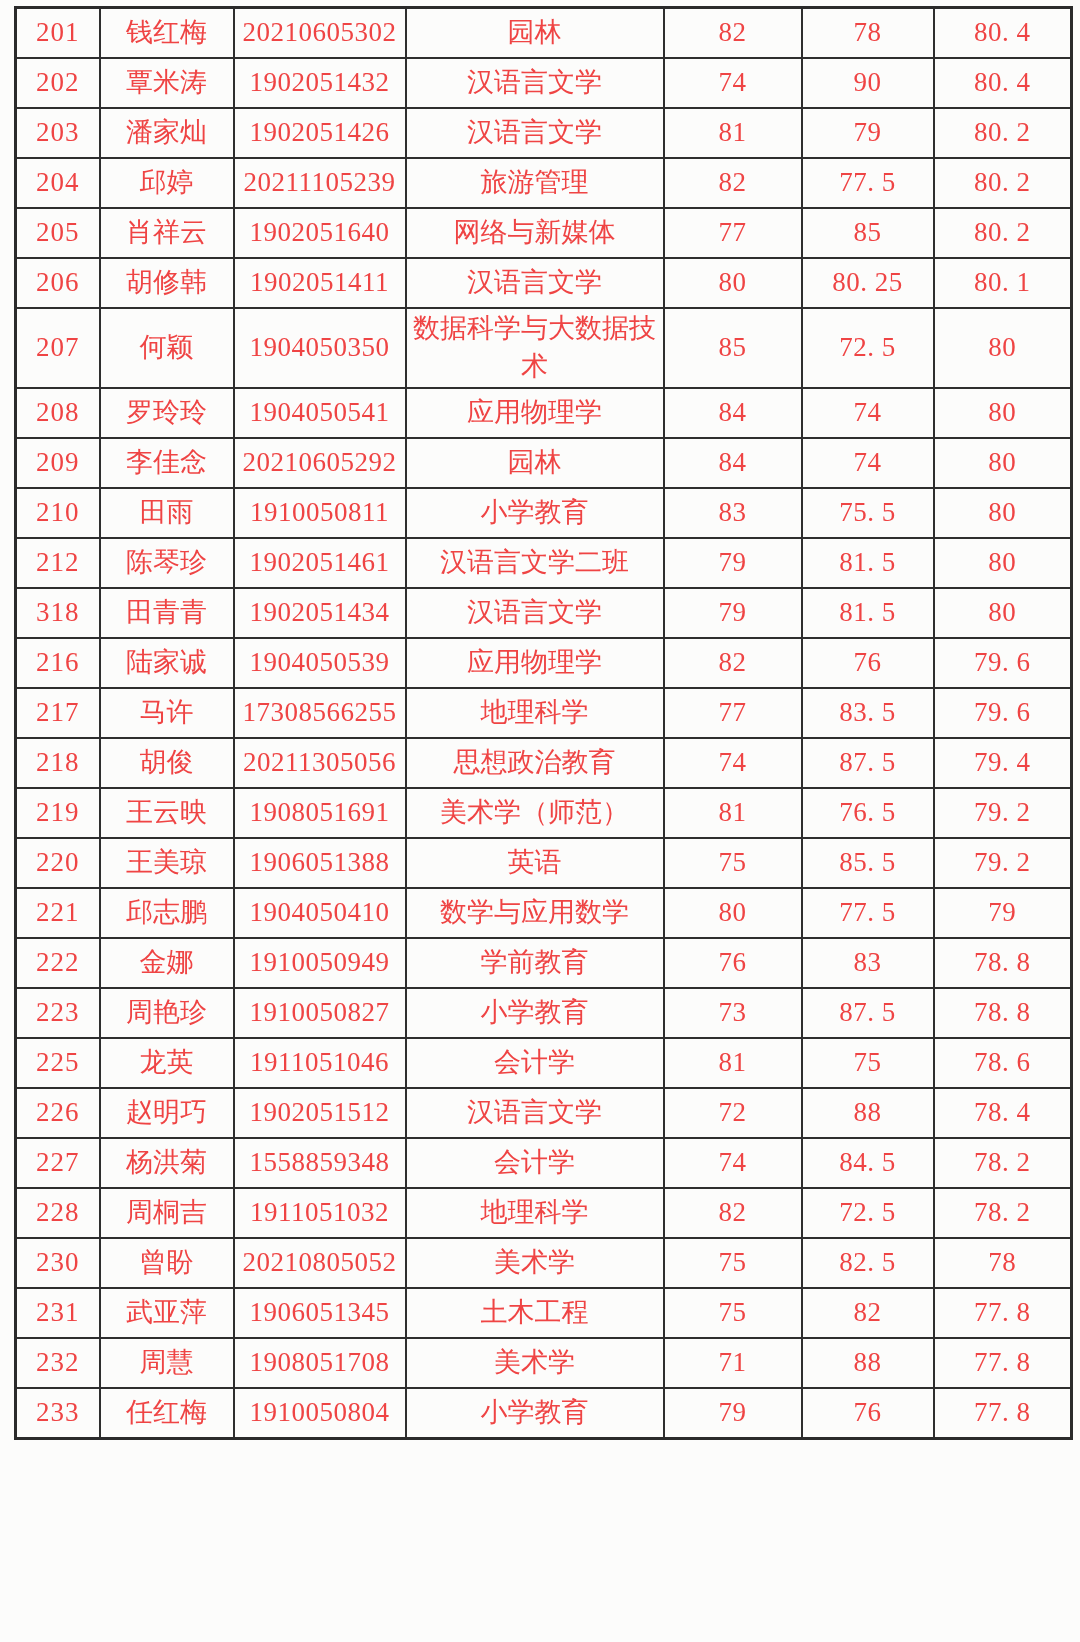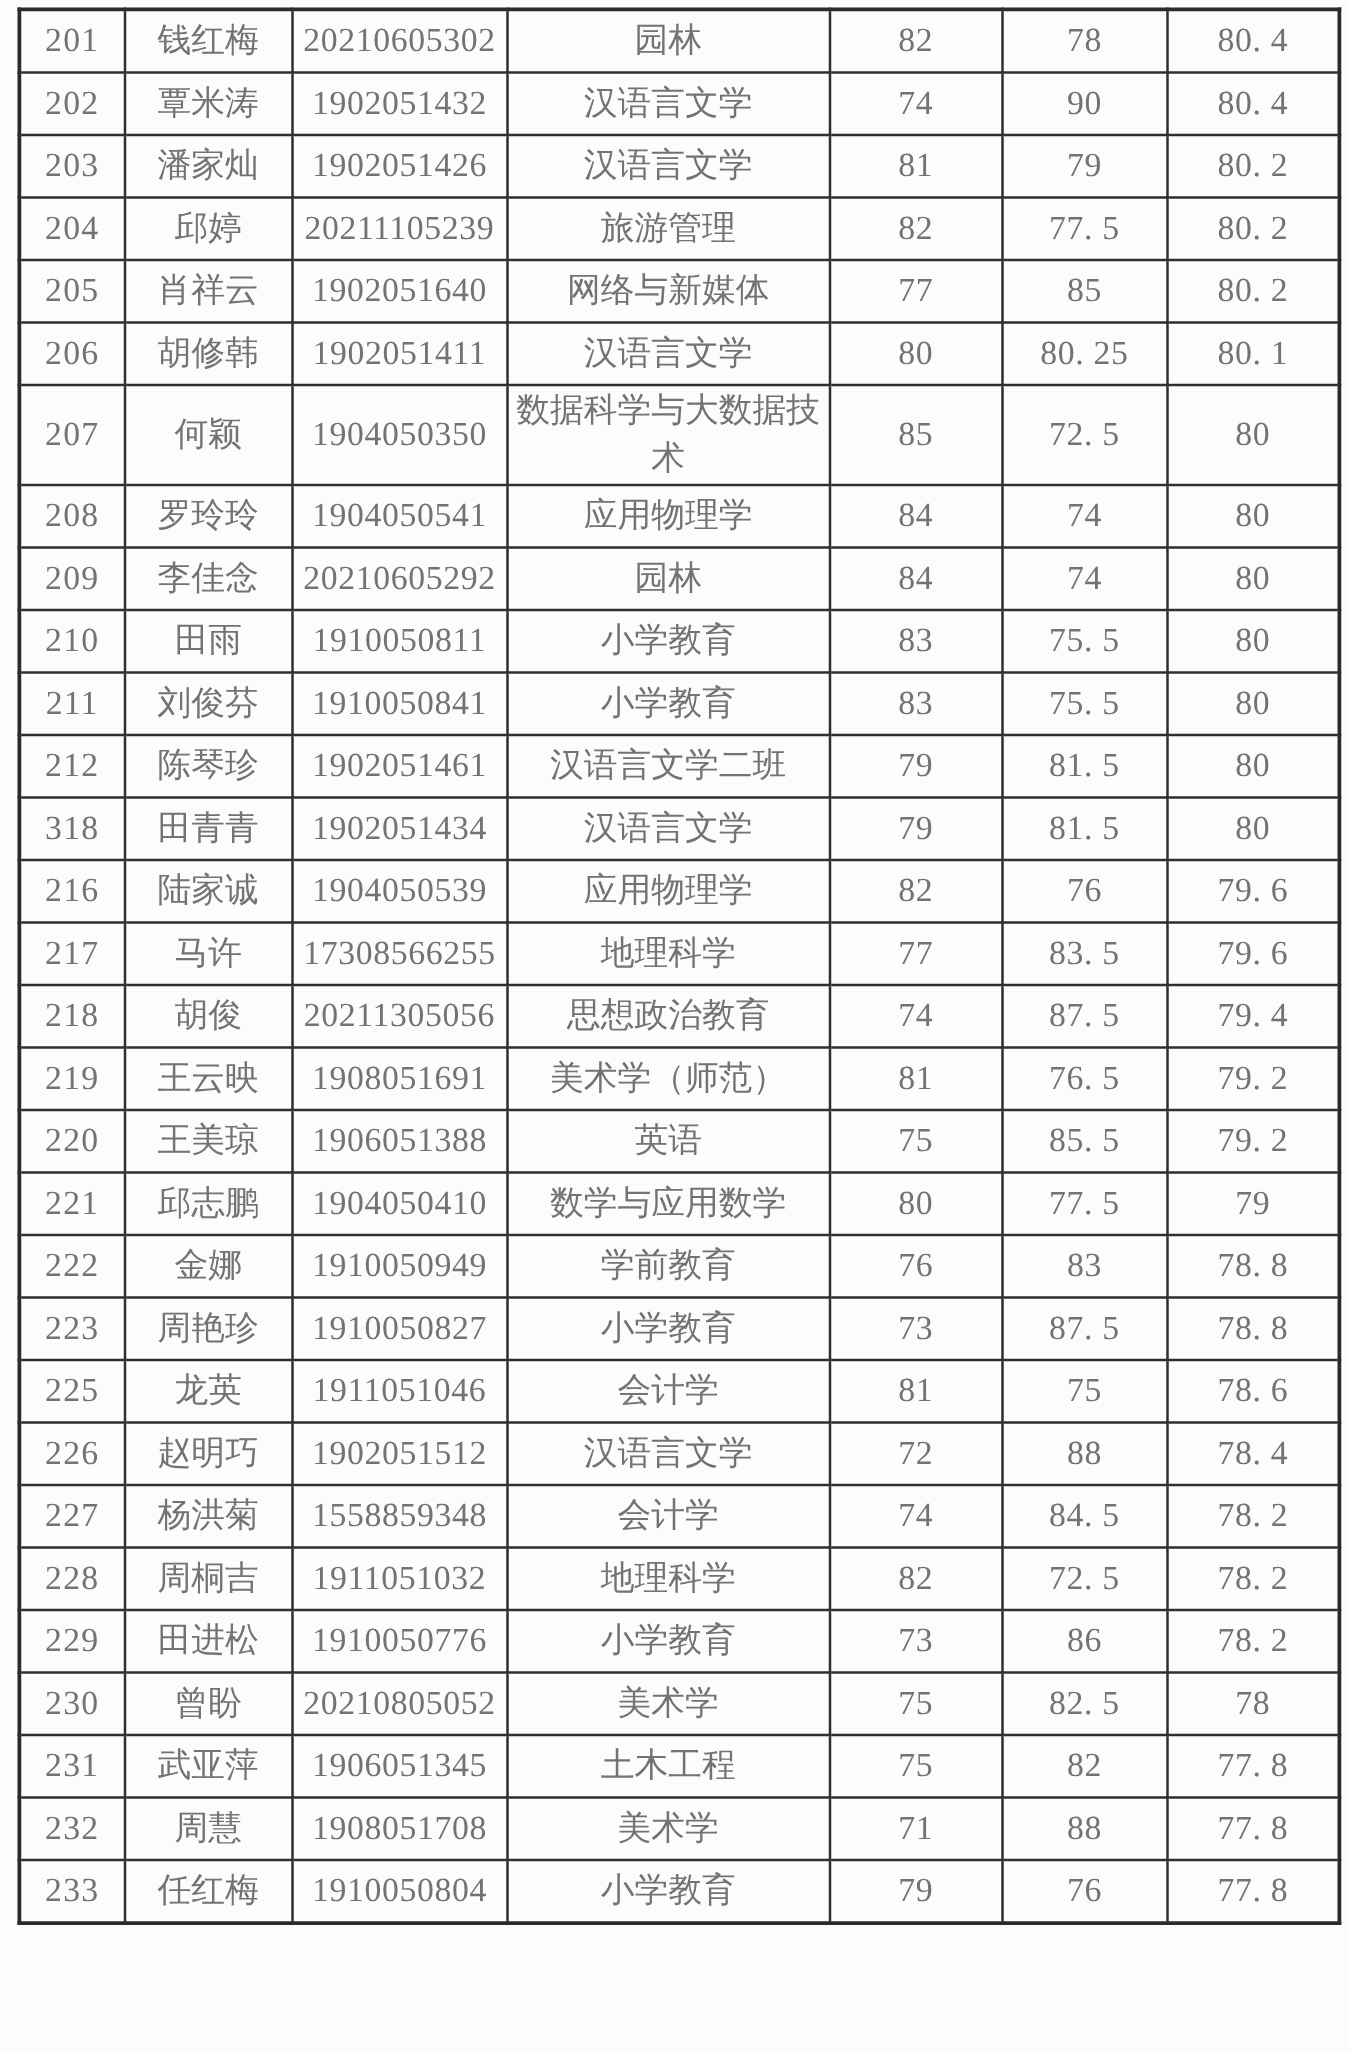--- a/index.html
+++ b/index.html
@@ -11,21 +11,21 @@
     height: 1642px;
     background: #fdfdfd;
     overflow: hidden;
   }
   .page {
     position: relative;
     width: 1080px;
     height: 1642px;
     background: #fcfcfb;
     font-family: "Liberation Serif", "DejaVu Serif", serif;
-    color: #737373;
+    color: #ef4444;
   }
   table.score-table {
     position: absolute;
     left: 14px;
     top: 6px;
     width: 1056px;
     border-collapse: collapse;
     table-layout: fixed;
     border: 3px solid #2b2b2b;
   }
@@ -151,29 +151,20 @@
         <tr>
           <td class="col-rank">210</td>
           <td>田雨</td>
           <td class="col-id">1910050811</td>
           <td>小学教育</td>
           <td class="col-score">83</td>
           <td class="col-score">75. 5</td>
           <td class="col-score">80</td>
         </tr>
         <tr>
-          <td class="col-rank">211</td>
-          <td>刘俊芬</td>
-          <td class="col-id">1910050841</td>
-          <td>小学教育</td>
-          <td class="col-score">83</td>
-          <td class="col-score">75. 5</td>
-          <td class="col-score">80</td>
-        </tr>
-        <tr>
           <td class="col-rank">212</td>
           <td>陈琴珍</td>
           <td class="col-id">1902051461</td>
           <td>汉语言文学二班</td>
           <td class="col-score">79</td>
           <td class="col-score">81. 5</td>
           <td class="col-score">80</td>
         </tr>
         <tr>
           <td class="col-rank">318</td>
@@ -286,29 +277,20 @@
         <tr>
           <td class="col-rank">228</td>
           <td>周桐吉</td>
           <td class="col-id">1911051032</td>
           <td>地理科学</td>
           <td class="col-score">82</td>
           <td class="col-score">72. 5</td>
           <td class="col-score">78. 2</td>
         </tr>
         <tr>
-          <td class="col-rank">229</td>
-          <td>田进松</td>
-          <td class="col-id">1910050776</td>
-          <td>小学教育</td>
-          <td class="col-score">73</td>
-          <td class="col-score">86</td>
-          <td class="col-score">78. 2</td>
-        </tr>
-        <tr>
           <td class="col-rank">230</td>
           <td>曾盼</td>
           <td class="col-id">20210805052</td>
           <td>美术学</td>
           <td class="col-score">75</td>
           <td class="col-score">82. 5</td>
           <td class="col-score">78</td>
         </tr>
         <tr>
           <td class="col-rank">231</td>

